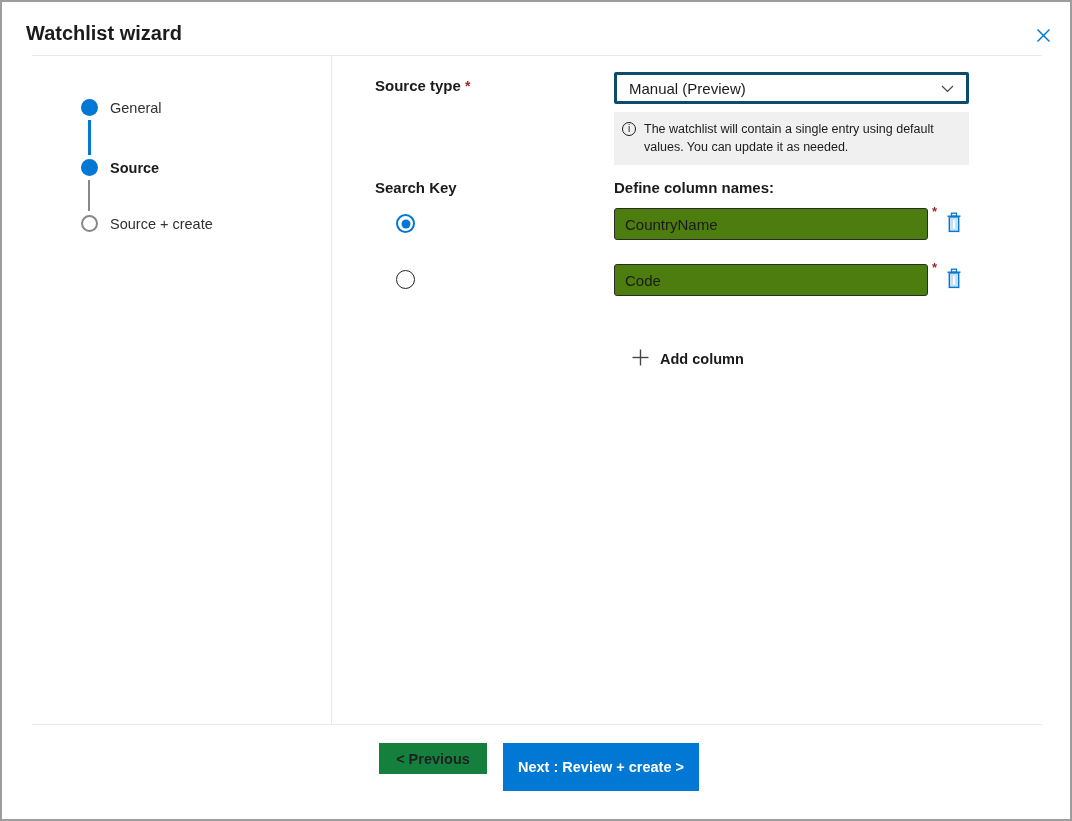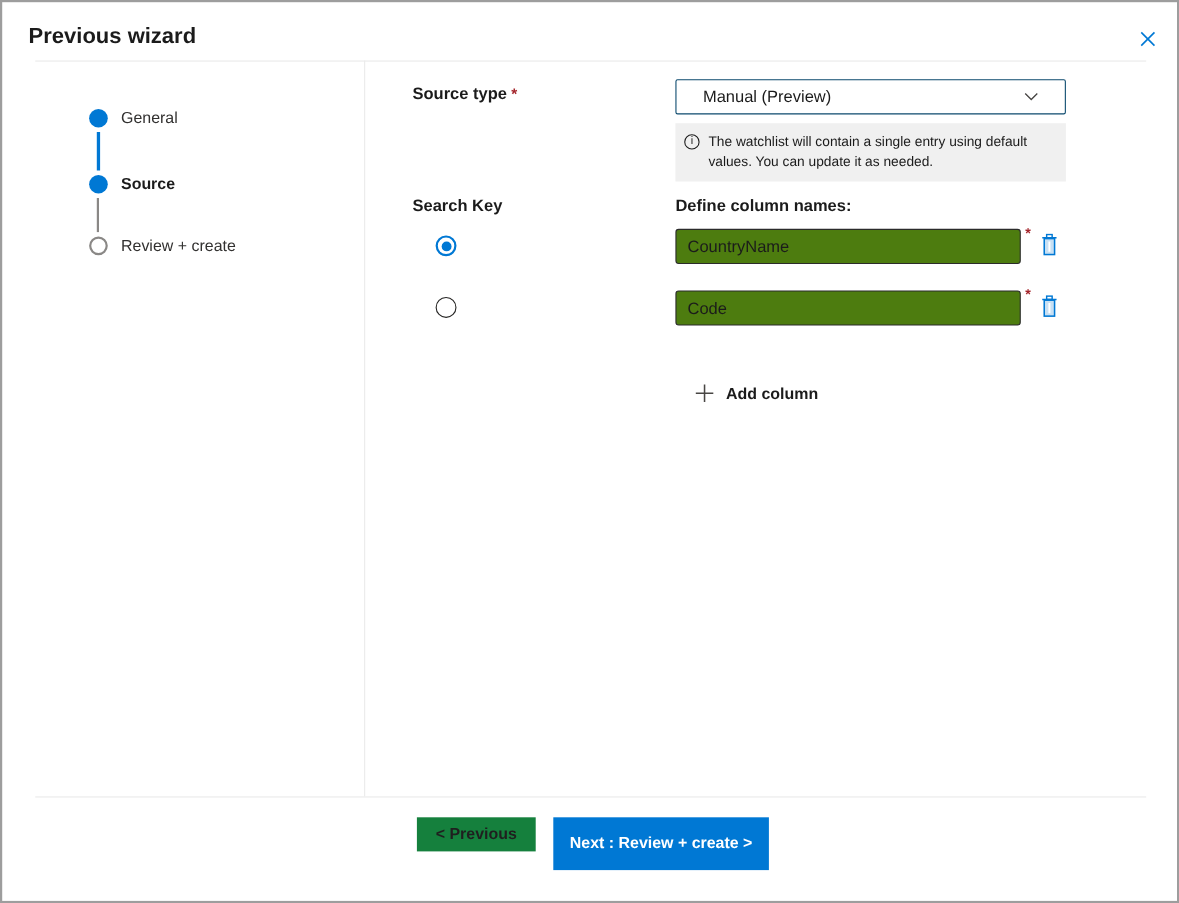--- a/index.html
+++ b/index.html
@@ -122,26 +122,26 @@
     font-weight: 600;
   }
   
   .dropdown {
     position: absolute;
     left: 612px;
     top: 70px;
     width: 355px;
     height: 32px;
     background: #ffffff;
-    border: 1px solid #0c4a6e;
+    border: 3px solid #0c4a6e;
     border-radius: 2px;
     display: flex;
     align-items: center;
     justify-content: space-between;
-    padding: 0 24px;
+    padding: 0 12px;
     cursor: pointer;
   }
   .dropdown-value {
     font-size: 15px;
     color: #1b1b1b;
   }
   
   .info-box {
     position: absolute;
     left: 612px;
@@ -278,21 +278,21 @@
     color: #ffffff;
     font-family: "Liberation Sans", sans-serif;
     cursor: pointer;
   }
 </style>
 </head>
 <body>
 
 <div class="window">
 
-  <h1 class="page-title">Previous wizard</h1>
+  <h1 class="page-title">Watchlist wizard</h1>
   <button class="close-btn">
     <span>
       <svg width="15" height="15" viewBox="0 0 15 15">
         <line x1="1.5" y1="1.5" x2="13.5" y2="13.5" stroke="#0078d4" stroke-width="1.5"></line>
         <line x1="13.5" y1="1.5" x2="1.5" y2="13.5" stroke="#0078d4" stroke-width="1.5"></line>
       </svg>
     </span>
   </button>
   <div class="divider-top"></div>
   <div class="divider-vertical"></div>
@@ -303,21 +303,21 @@
       <span class="step-label">General</span>
     </div>
     <div class="connector connector-1"></div>
     <div class="step step-2">
       <span class="dot filled"></span>
       <span class="step-label current">Source</span>
     </div>
     <div class="connector connector-2"></div>
     <div class="step step-3">
       <span class="dot empty"></span>
-      <span class="step-label">Review + create</span>
+      <span class="step-label">Source + create</span>
     </div>
   </nav>
 
   <div class="field-label label-source-type">
     <span>Source type</span><span class="req-star">*</span>
   </div>
   <div class="dropdown">
     <span class="dropdown-value">Manual (Preview)</span>
     <span>
       <svg width="13" height="8" viewBox="0 0 13 8">

